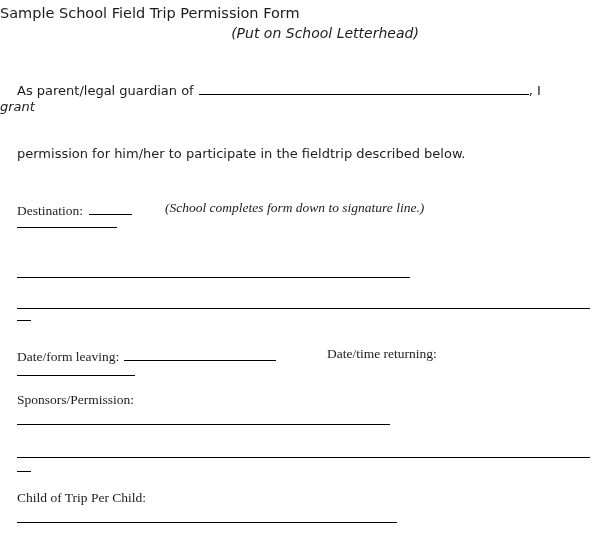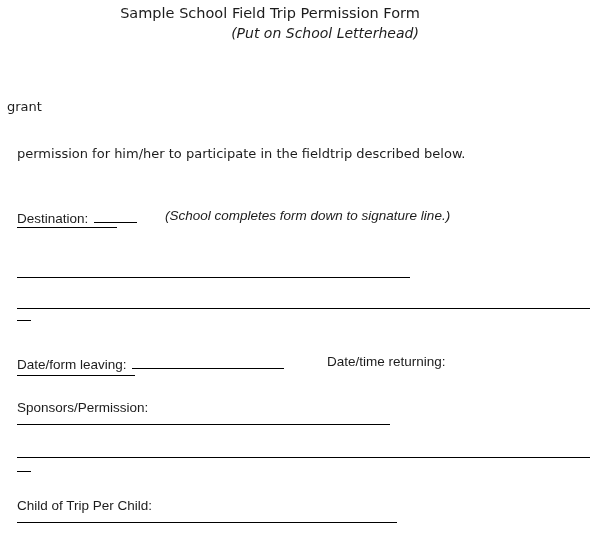--- a/index.html
+++ b/index.html
@@ -13,26 +13,26 @@
     width:602px;
     height:533px;
     background:var(--bg);
     color:var(--text);
     overflow:hidden;
     font-family:"DejaVu Sans",sans-serif;
   }
   
   .serifless-top{font-family:"DejaVu Sans",sans-serif;}
   
-  .arial{font-family:Liberation Sans, sans-serif;margin-top:8px;}
+  .arial{font-family:Liberation Serif, serif;}
 
   .abs{position:absolute;white-space:nowrap;}
   .title{
     top:5px;left:0;width:540px;
-    text-align:center;
+    text-align:left;
     font-size:14.5px;
     letter-spacing:0px;
   }
   .subtitle{
     top:25px;left:0;width:602px;
     text-align:center;
     font-size:14px;
     font-style:italic;
     margin-left:24px;
   }
@@ -53,21 +53,24 @@
   }
 </style>
 </head>
 <body>
 
 <div class="page">
 
   <div class="abs title serifless-top">Sample School Field Trip Permission Form</div>
   <div class="abs subtitle serifless-top">(Put on School Letterhead)</div>
 
-  <div class="abs body-text serifless-top" style="left:7px;top:99px;">grant</div>
+  <div class="abs body-text serifless-top" style="left:17px;top:81px;">
+    <span>As parent/legal guardian of</span><span class="blank" style="width:330px;margin-left:5px;"></span><span>, I</span>
+  </div>
+  <div class="abs body-text serifless-top" style="left:0;top:99px;font-style:italic;">grant</div>
 
 
   <div class="abs body-text serifless-top" style="left:17px;top:146px;">permission for him/her to participate in the fieldtrip described below.</div>
 
   <div class="abs label arial" style="left:17px;top:200px;">
     <span>Destination:</span><span class="blank" style="width:43px;margin-left:6px;"></span>
   </div>
   <div class="abs note arial" style="left:165px;top:200px;">(School completes form down to signature line.)</div>
   <div class="rule" style="left:17px;top:227px;width:100px;"></div>
 

